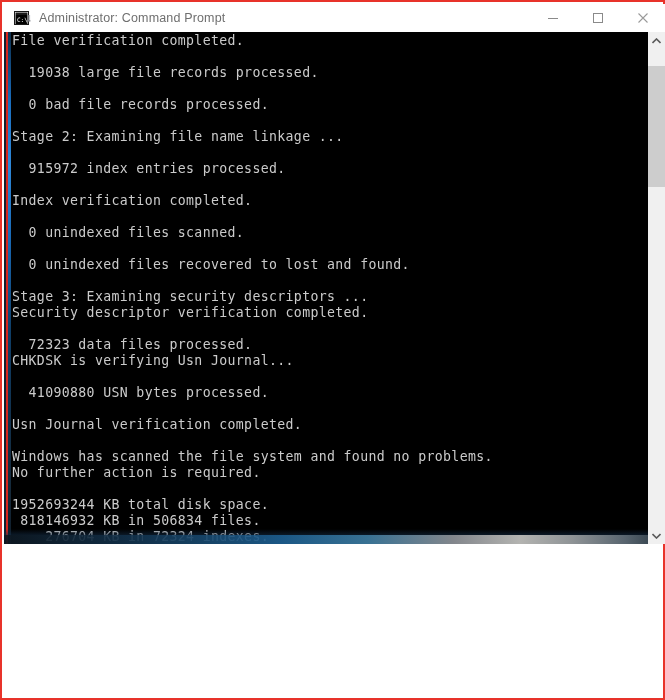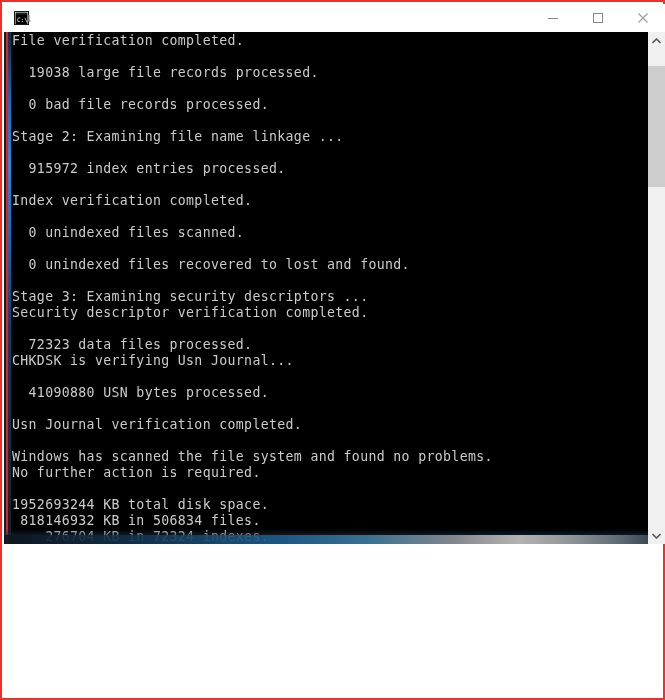--- a/index.html
+++ b/index.html
@@ -178,20 +178,21 @@
       <svg width="17" height="15" viewBox="0 0 17 15">
         <rect x="0.5" y="0.5" width="14" height="13" fill="#ffffff" stroke="#1a1a1a" stroke-width="1"></rect>
         <rect x="1.5" y="1.5" width="12" height="2.5" fill="#1a1a1a"></rect>
         <rect x="1.5" y="4" width="12" height="9" fill="#000000"></rect>
         <text x="3" y="11" font-family="DejaVu Sans Mono, monospace" font-size="6" fill="#ffffff">C:\</text>
         <rect x="14.5" y="4" width="1.6" height="5" fill="#b9bcc2"></rect>
         <rect x="14.2" y="9" width="2.2" height="1.6" fill="#8d9096"></rect>
       </svg>
     </span>
 
+    <span id="window-title">Administrator: Command Prompt</span>
 
     <div id="window-controls">
       <div class="win-btn">
         <svg width="12" height="12" viewBox="0 0 12 12">
           <rect x="1" y="6" width="10" height="1" fill="#8a8a8a"></rect>
         </svg>
       </div>
       <div class="win-btn">
         <svg width="12" height="12" viewBox="0 0 12 12">
           <rect x="1.5" y="1.5" width="9" height="9" fill="none" stroke="#8a8a8a" stroke-width="1"></rect>

